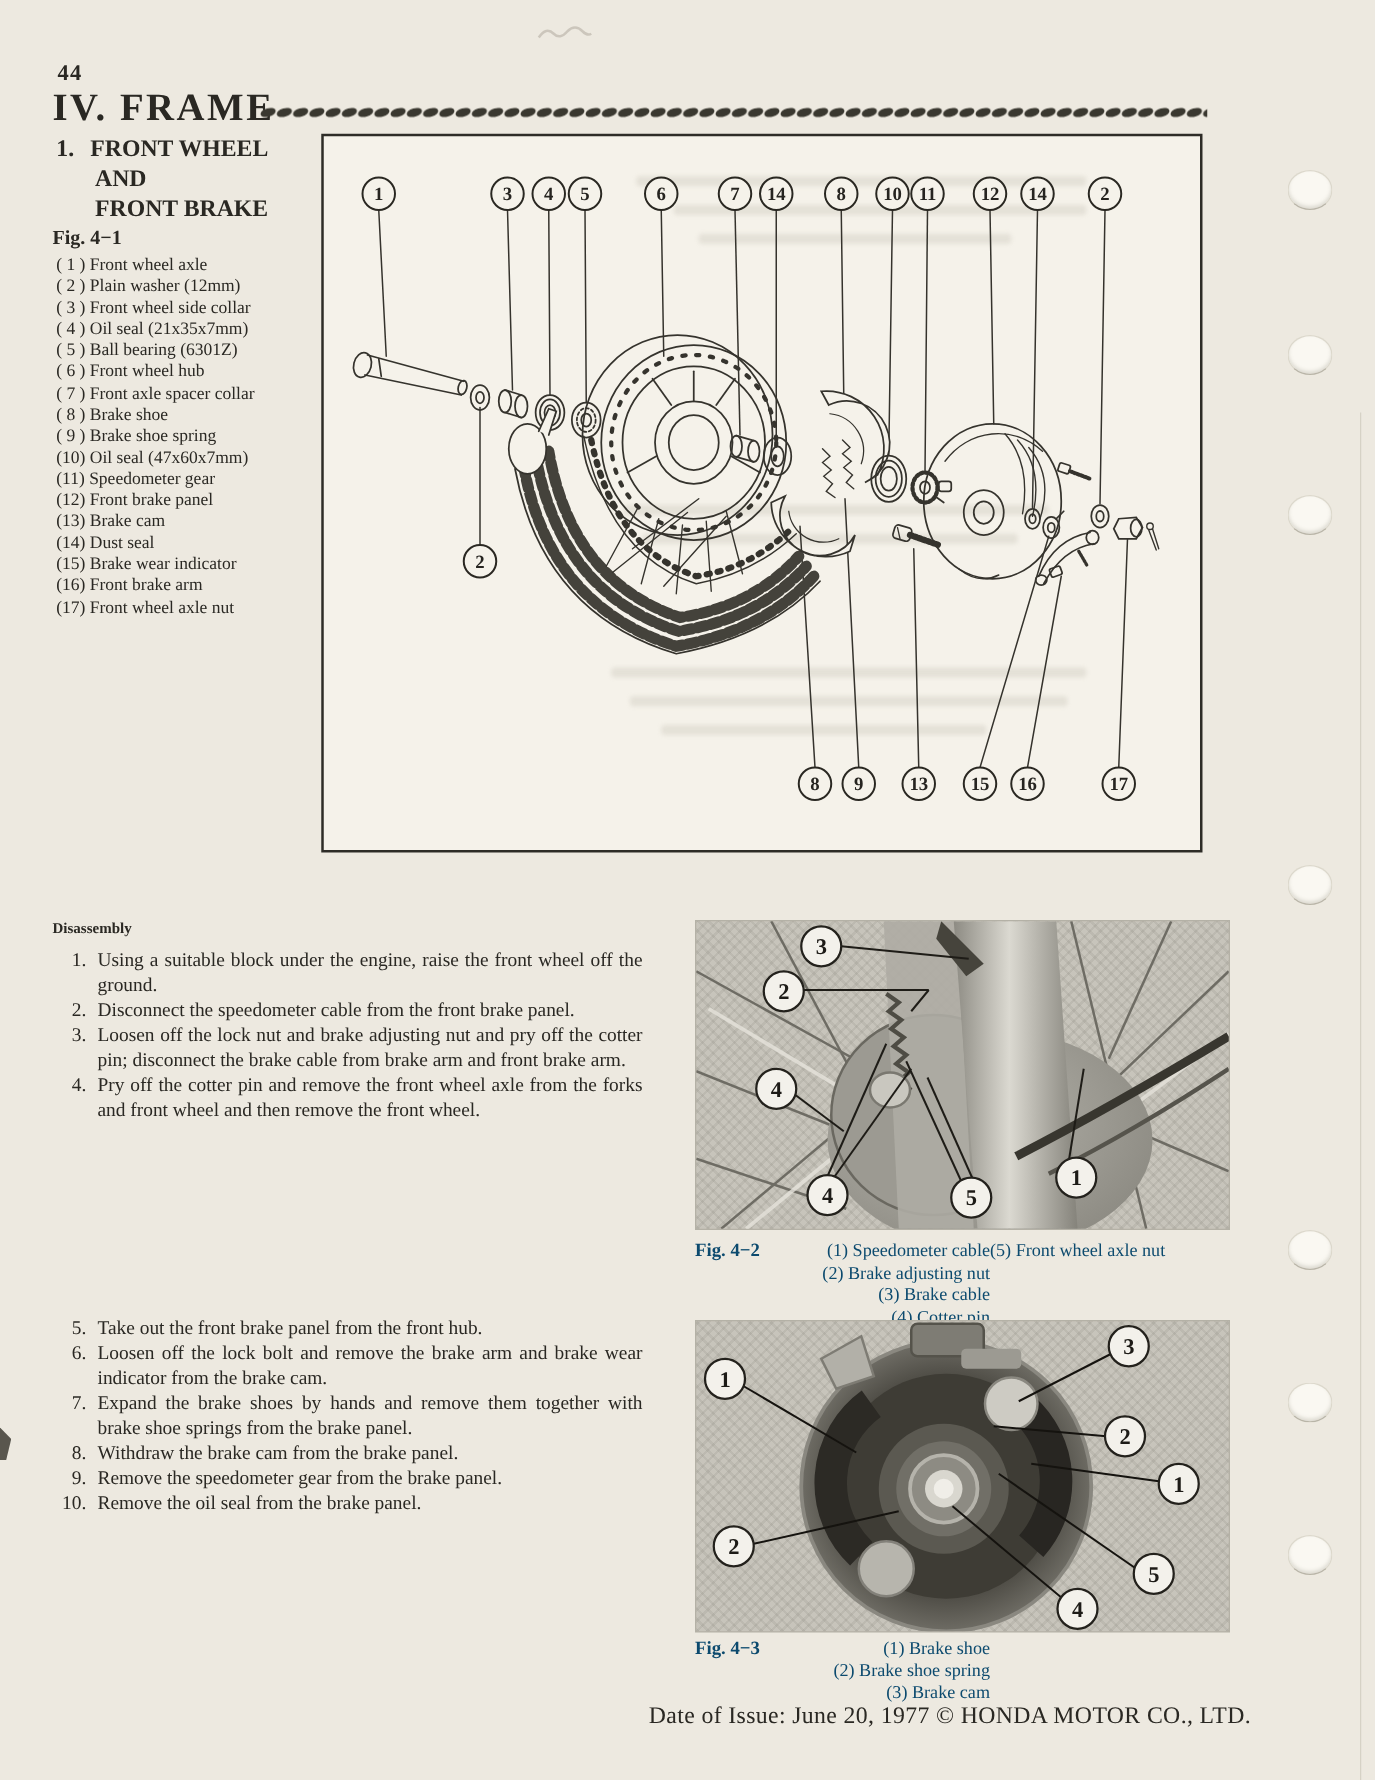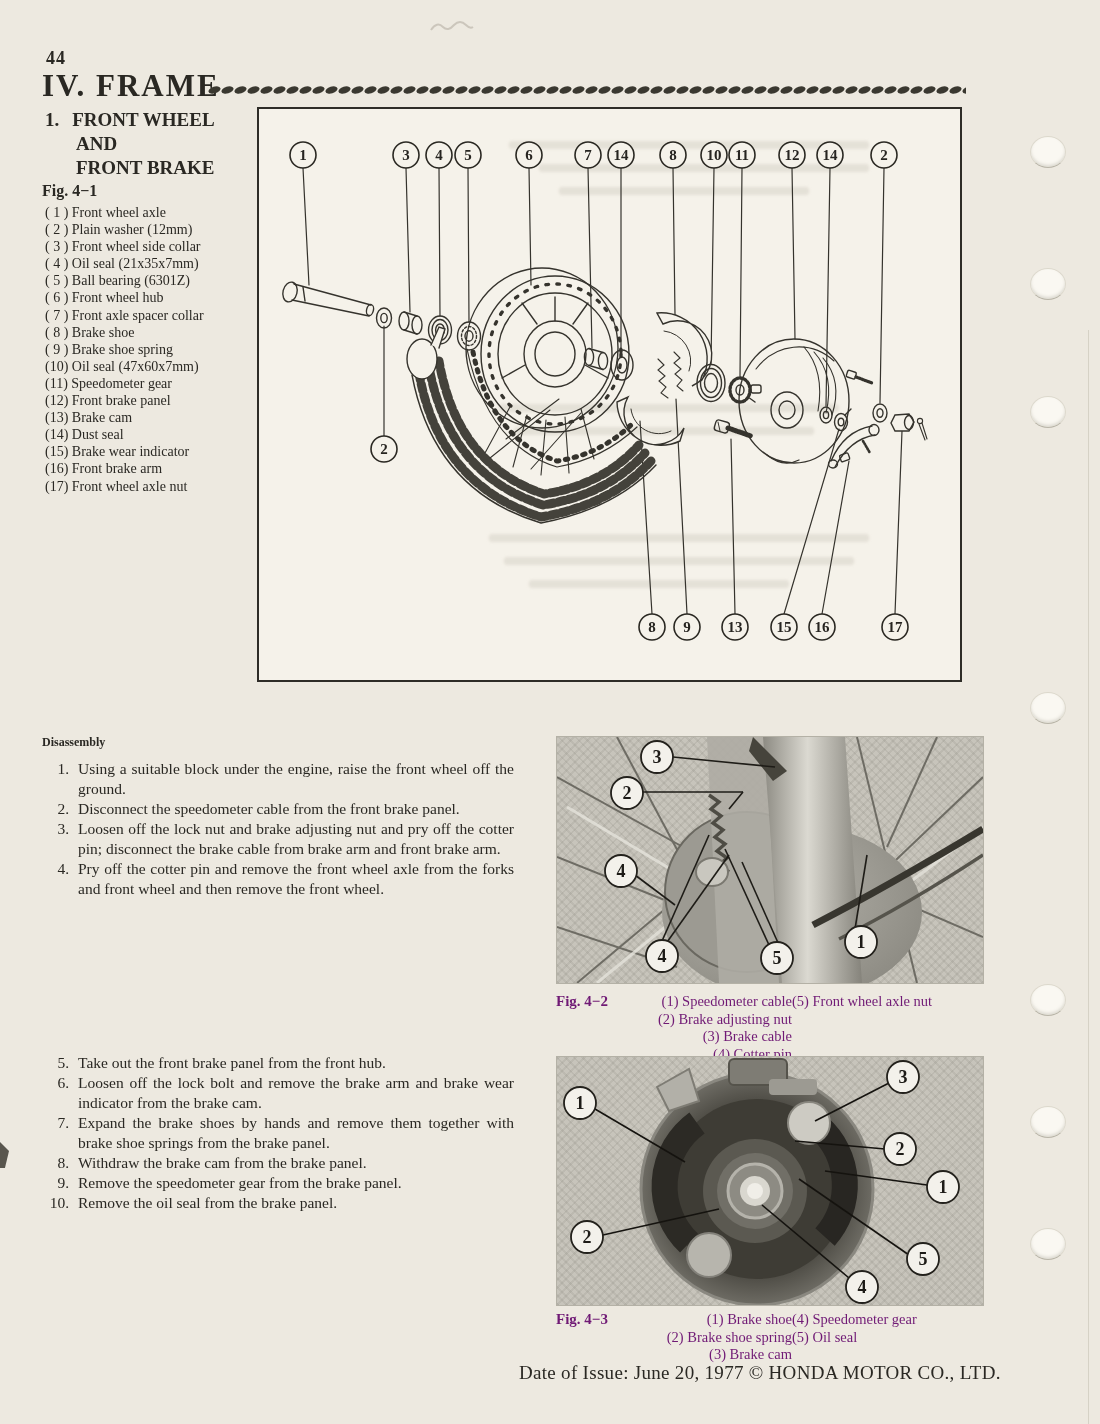--- a/index.html
+++ b/index.html
@@ -44,21 +44,21 @@
   .photo {
     background:
       repeating-linear-gradient(45deg, rgba(110,108,98,.12) 0 2px, rgba(0,0,0,0) 2px 6px),
       repeating-linear-gradient(-45deg, rgba(110,108,98,.12) 0 2px, rgba(0,0,0,0) 2px 6px),
       #c7c4bb;
     box-shadow:0 0 0 1px #b4b1a6;
   }
   .photo-42 { left:557px; top:737px; width:426px; height:246px; }
   .photo-43 { left:557px; top:1057px; width:426px; height:248px; }
 
-  .caption { font-size:14.5px; line-height:17.5px; color:#701a75; }
+  .caption { font-size:14.5px; line-height:17.5px; color:#0c4a6e; }
   .caption .fig-lab { font-weight:bold; font-size:15px; }
   .cap-42 { left:556px; top:993px; width:430px; }
   .cap-43 { left:556px; top:1311px; width:430px; }
   .cap-grid { display:flex; }
   .cap-col-lab { width:64px; flex:none; }
   .cap-col1 { width:172px; flex:none;text-align:right; }
   .cap-col2 { flex:1; }
 
   .footer { left:519px; top:1362px; font-size:19px; letter-spacing:.3px; }
 
@@ -634,24 +634,20 @@
 </div>
 
 <div class="abs caption cap-43">
   <div class="cap-grid">
     <div class="cap-col-lab fig-lab">Fig. 4−3</div>
     <div class="cap-col1">
       <div>(1) Brake shoe</div>
       <div>(2) Brake shoe spring</div>
       <div>(3) Brake cam</div>
     </div>
-    <div class="cap-col2">
-      <div>(4) Speedometer gear</div>
-      <div>(5) Oil seal</div>
-    </div>
   </div>
 </div>
 
 <div class="abs footer">Date of Issue:  June 20, 1977  © HONDA MOTOR CO., LTD.</div>
 
 <div class="abs binder-hole" style="left:1030px;top:136px;"></div>
 <div class="abs binder-hole" style="left:1030px;top:268px;"></div>
 <div class="abs binder-hole" style="left:1030px;top:396px;"></div>
 <div class="abs binder-hole" style="left:1030px;top:692px;"></div>
 <div class="abs binder-hole" style="left:1030px;top:984px;"></div>

